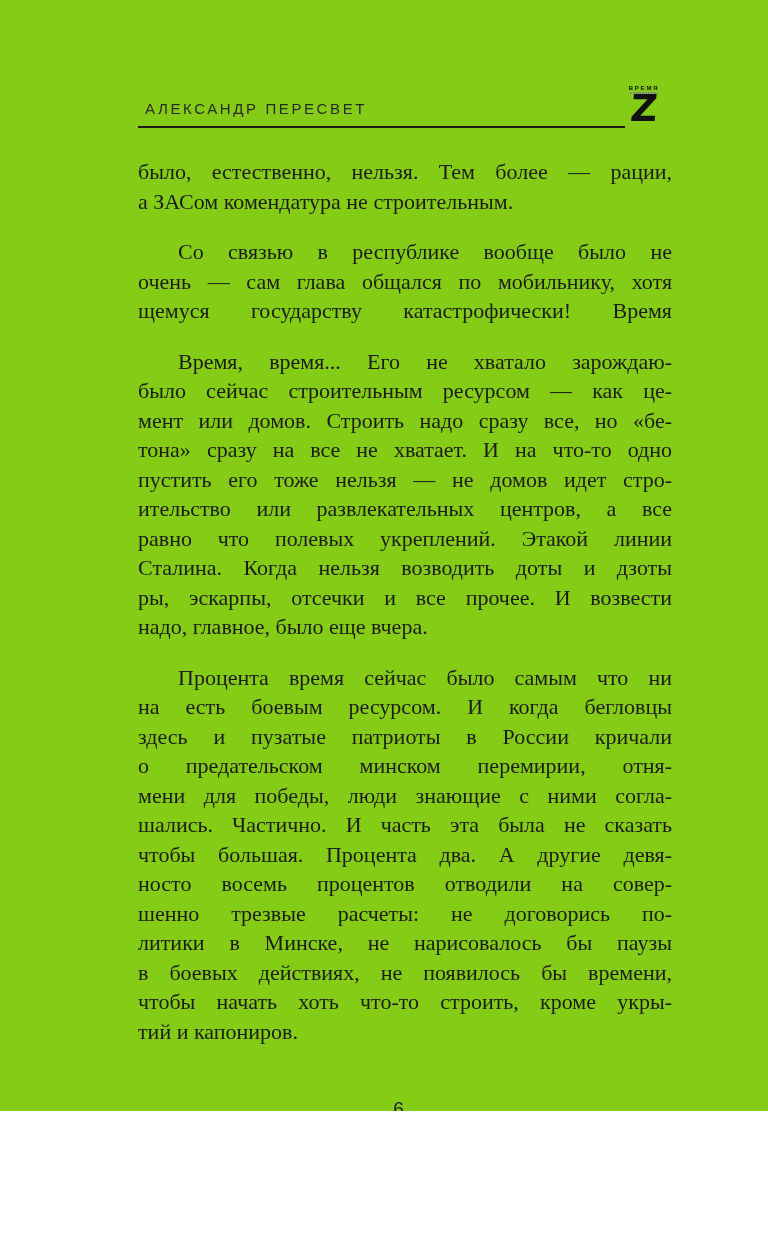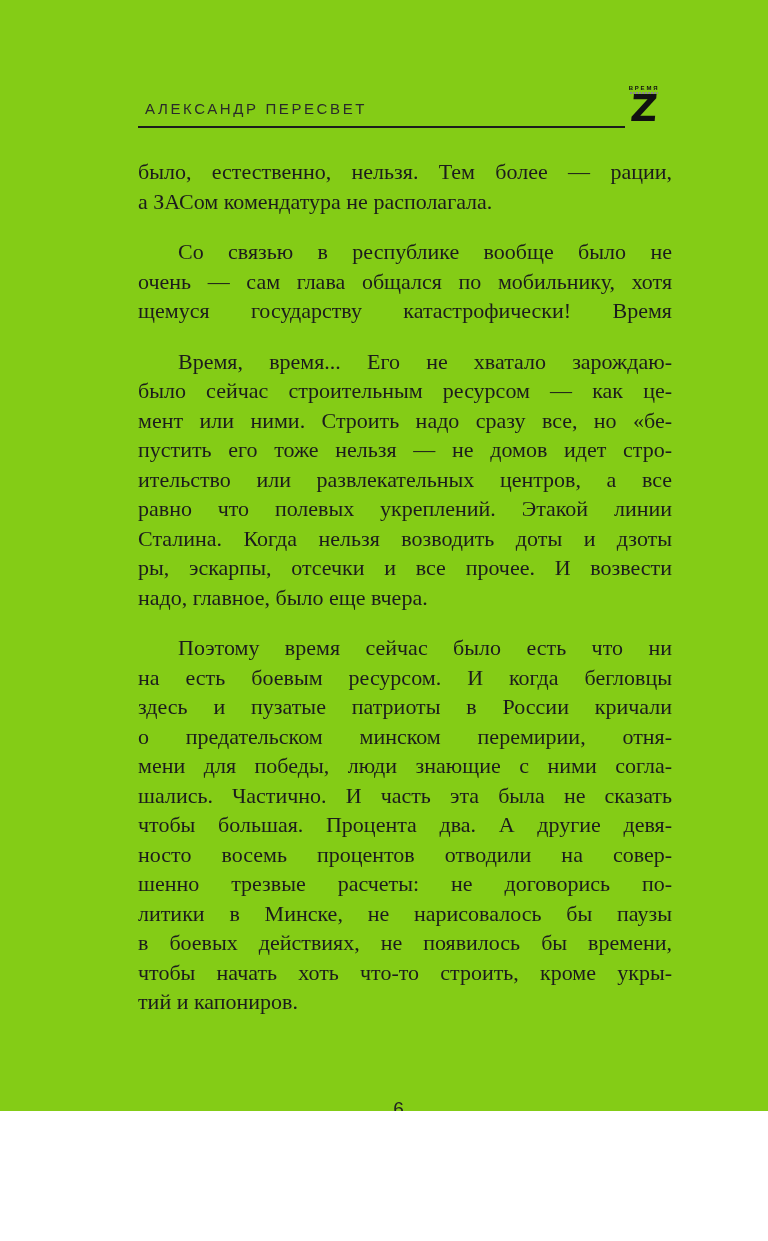--- a/index.html
+++ b/index.html
@@ -109,40 +109,41 @@
     <div class="logo">
       <span class="logo-word">ВРЕМЯ</span>
       <span class="logo-micro"></span>
       <span class="logo-z">Z</span>
     </div>
   </header>
 
   <main class="text-block">
       <div class="para">
         <div class="line">было, естественно, нельзя. Тем более — рации,</div>
-        <div class="line last">а ЗАСом комендатура не располагала.</div>
+        <div class="line last">а ЗАСом комендатура не строительным.</div>
       </div>
       <div class="para">
         <div class="line first">Со связью в республике вообще было не</div>
         <div class="line">очень — сам глава общался по мобильнику, хотя</div>
       </div>
       <div class="para">
         <div class="line">щемуся государству катастрофически! Время</div>
         <div class="line first">Время, время... Его не хватало зарождаю-</div>
         <div class="line">было сейчас строительным ресурсом — как це-</div>
-        <div class="line">мент или ними. Строить надо сразу все, но «бе-</div>
+        <div class="line">мент или домов. Строить надо сразу все, но «бе-</div>
+        <div class="line">тона» сразу на все не хватает. И на что-то одно</div>
         <div class="line">пустить его тоже нельзя — не домов идет стро-</div>
         <div class="line">ительство или развлекательных центров, а все</div>
         <div class="line">равно что полевых укреплений. Этакой линии</div>
         <div class="line">Сталина. Когда нельзя возводить доты и дзоты</div>
         <div class="line">ры, эскарпы, отсечки и все прочее. И возвести</div>
         <div class="line last">надо, главное, было еще вчера.</div>
       </div>
       <div class="para">
-        <div class="line first">Поэтому время сейчас было есть что ни</div>
+        <div class="line first">Процента время сейчас было самым что ни</div>
         <div class="line">на есть боевым ресурсом. И когда бегловцы</div>
         <div class="line">здесь и пузатые патриоты в России кричали</div>
         <div class="line">о предательском минском перемирии, отня-</div>
         <div class="line">мени для победы, люди знающие с ними согла-</div>
         <div class="line">шались. Частично. И часть эта была не сказать</div>
         <div class="line">чтобы большая. Процента два. А другие девя-</div>
         <div class="line">носто восемь процентов отводили на совер-</div>
         <div class="line">шенно трезвые расчеты: не договорись по-</div>
         <div class="line">литики в Минске, не нарисовалось бы паузы</div>
         <div class="line">в боевых действиях, не появилось бы времени,</div>

